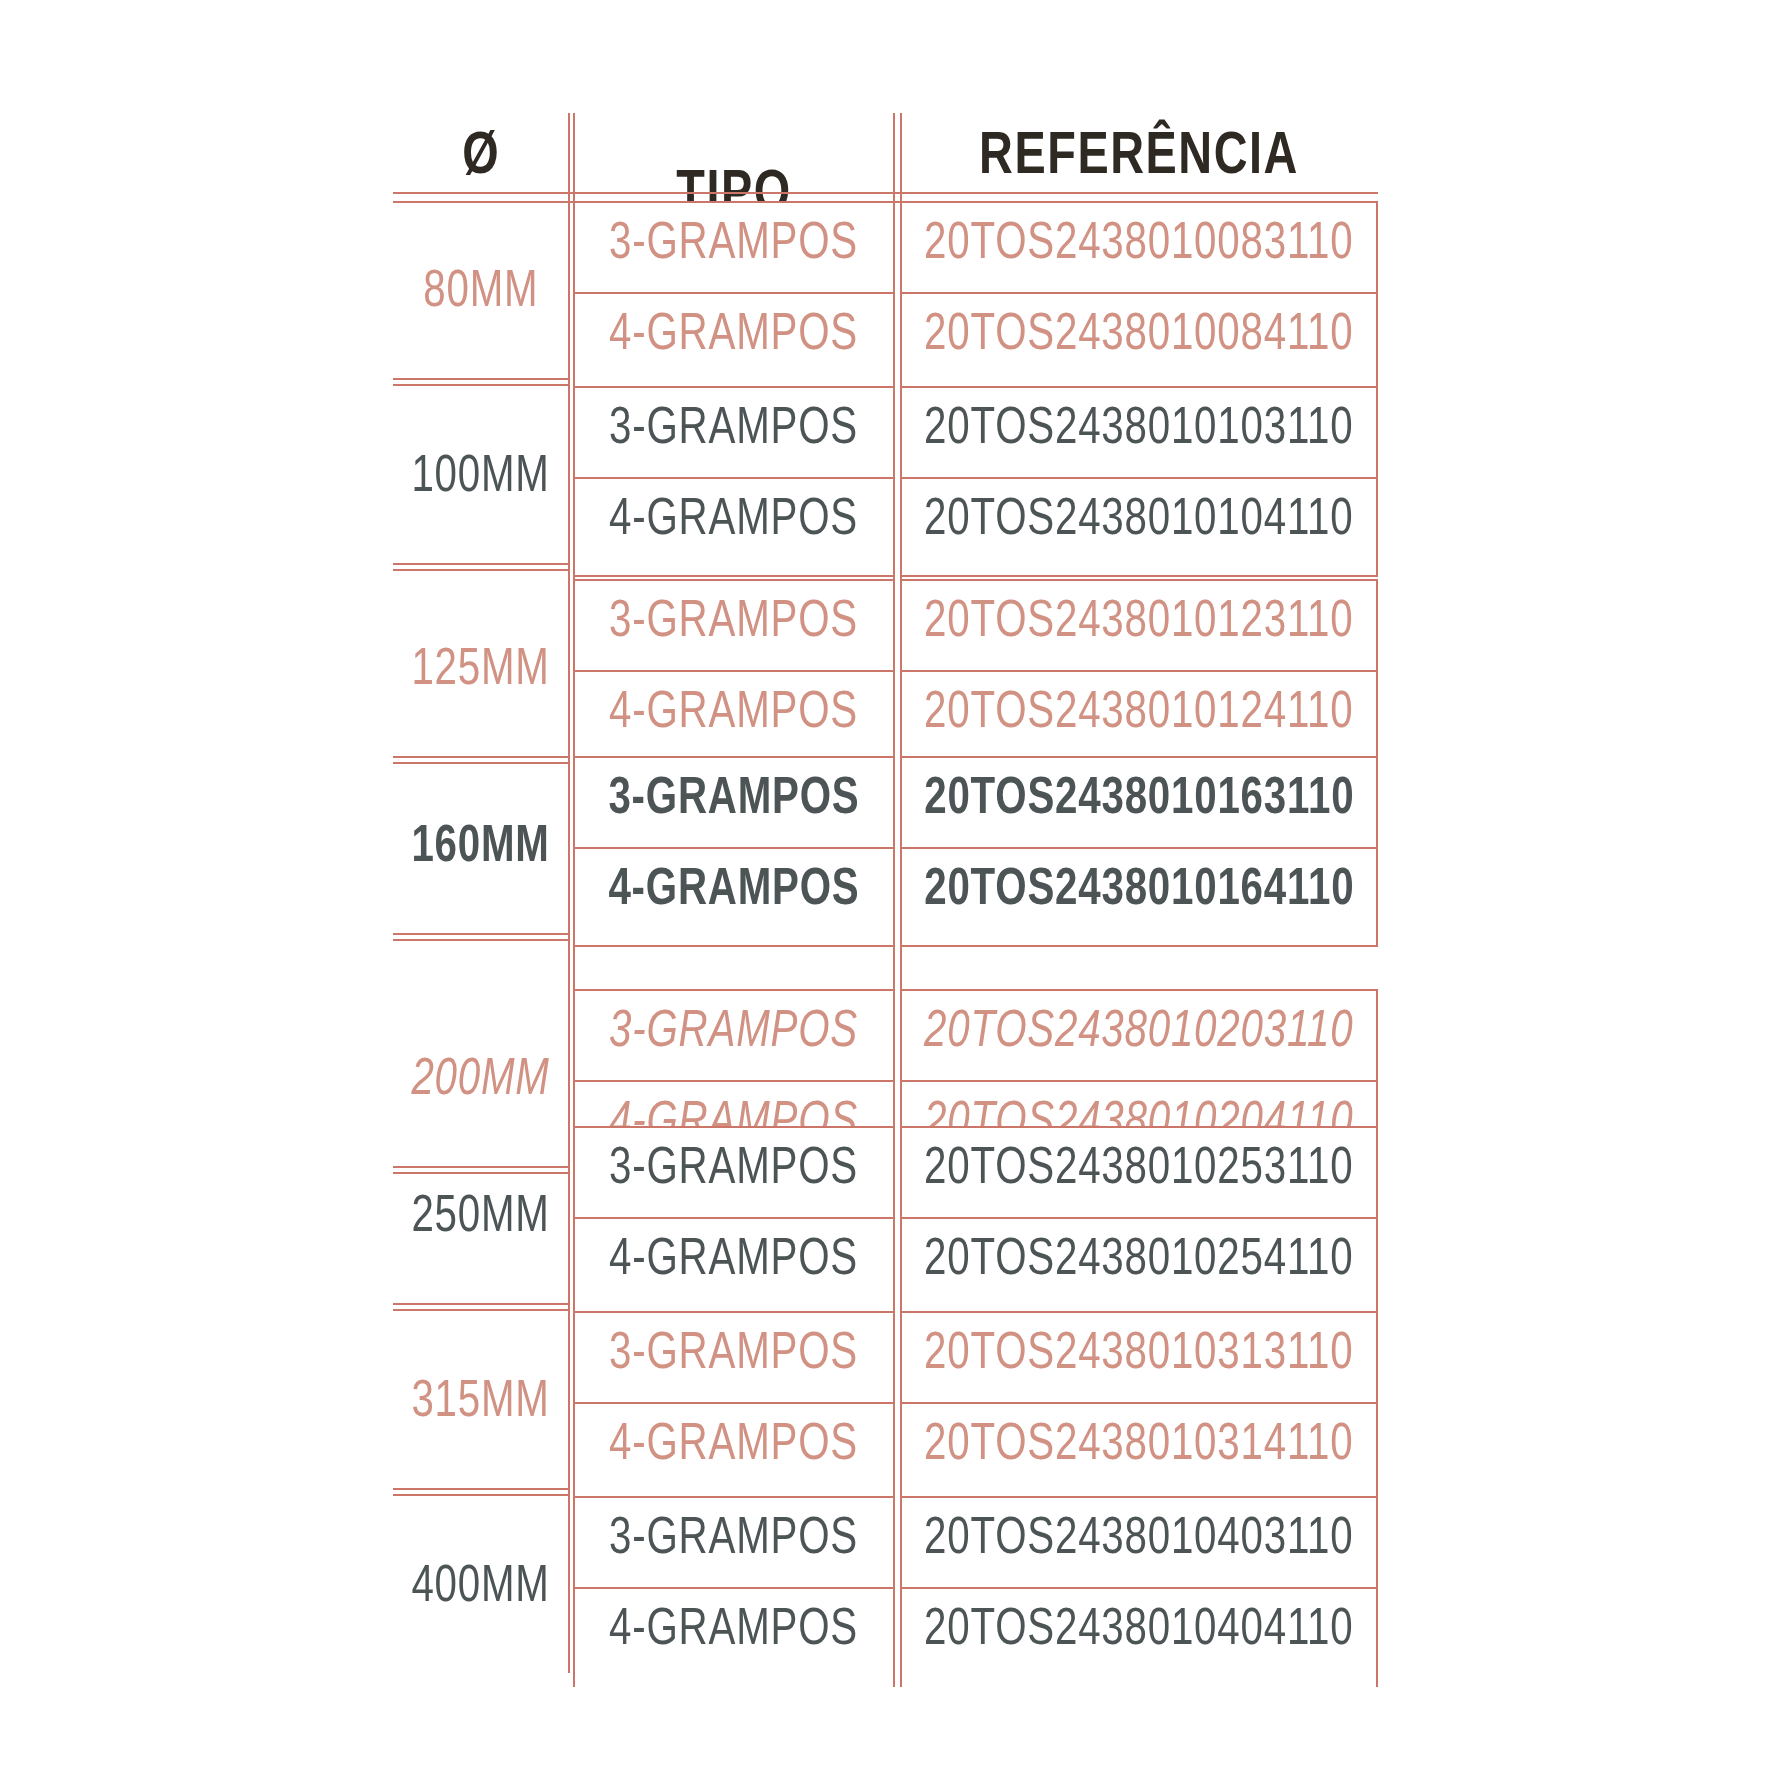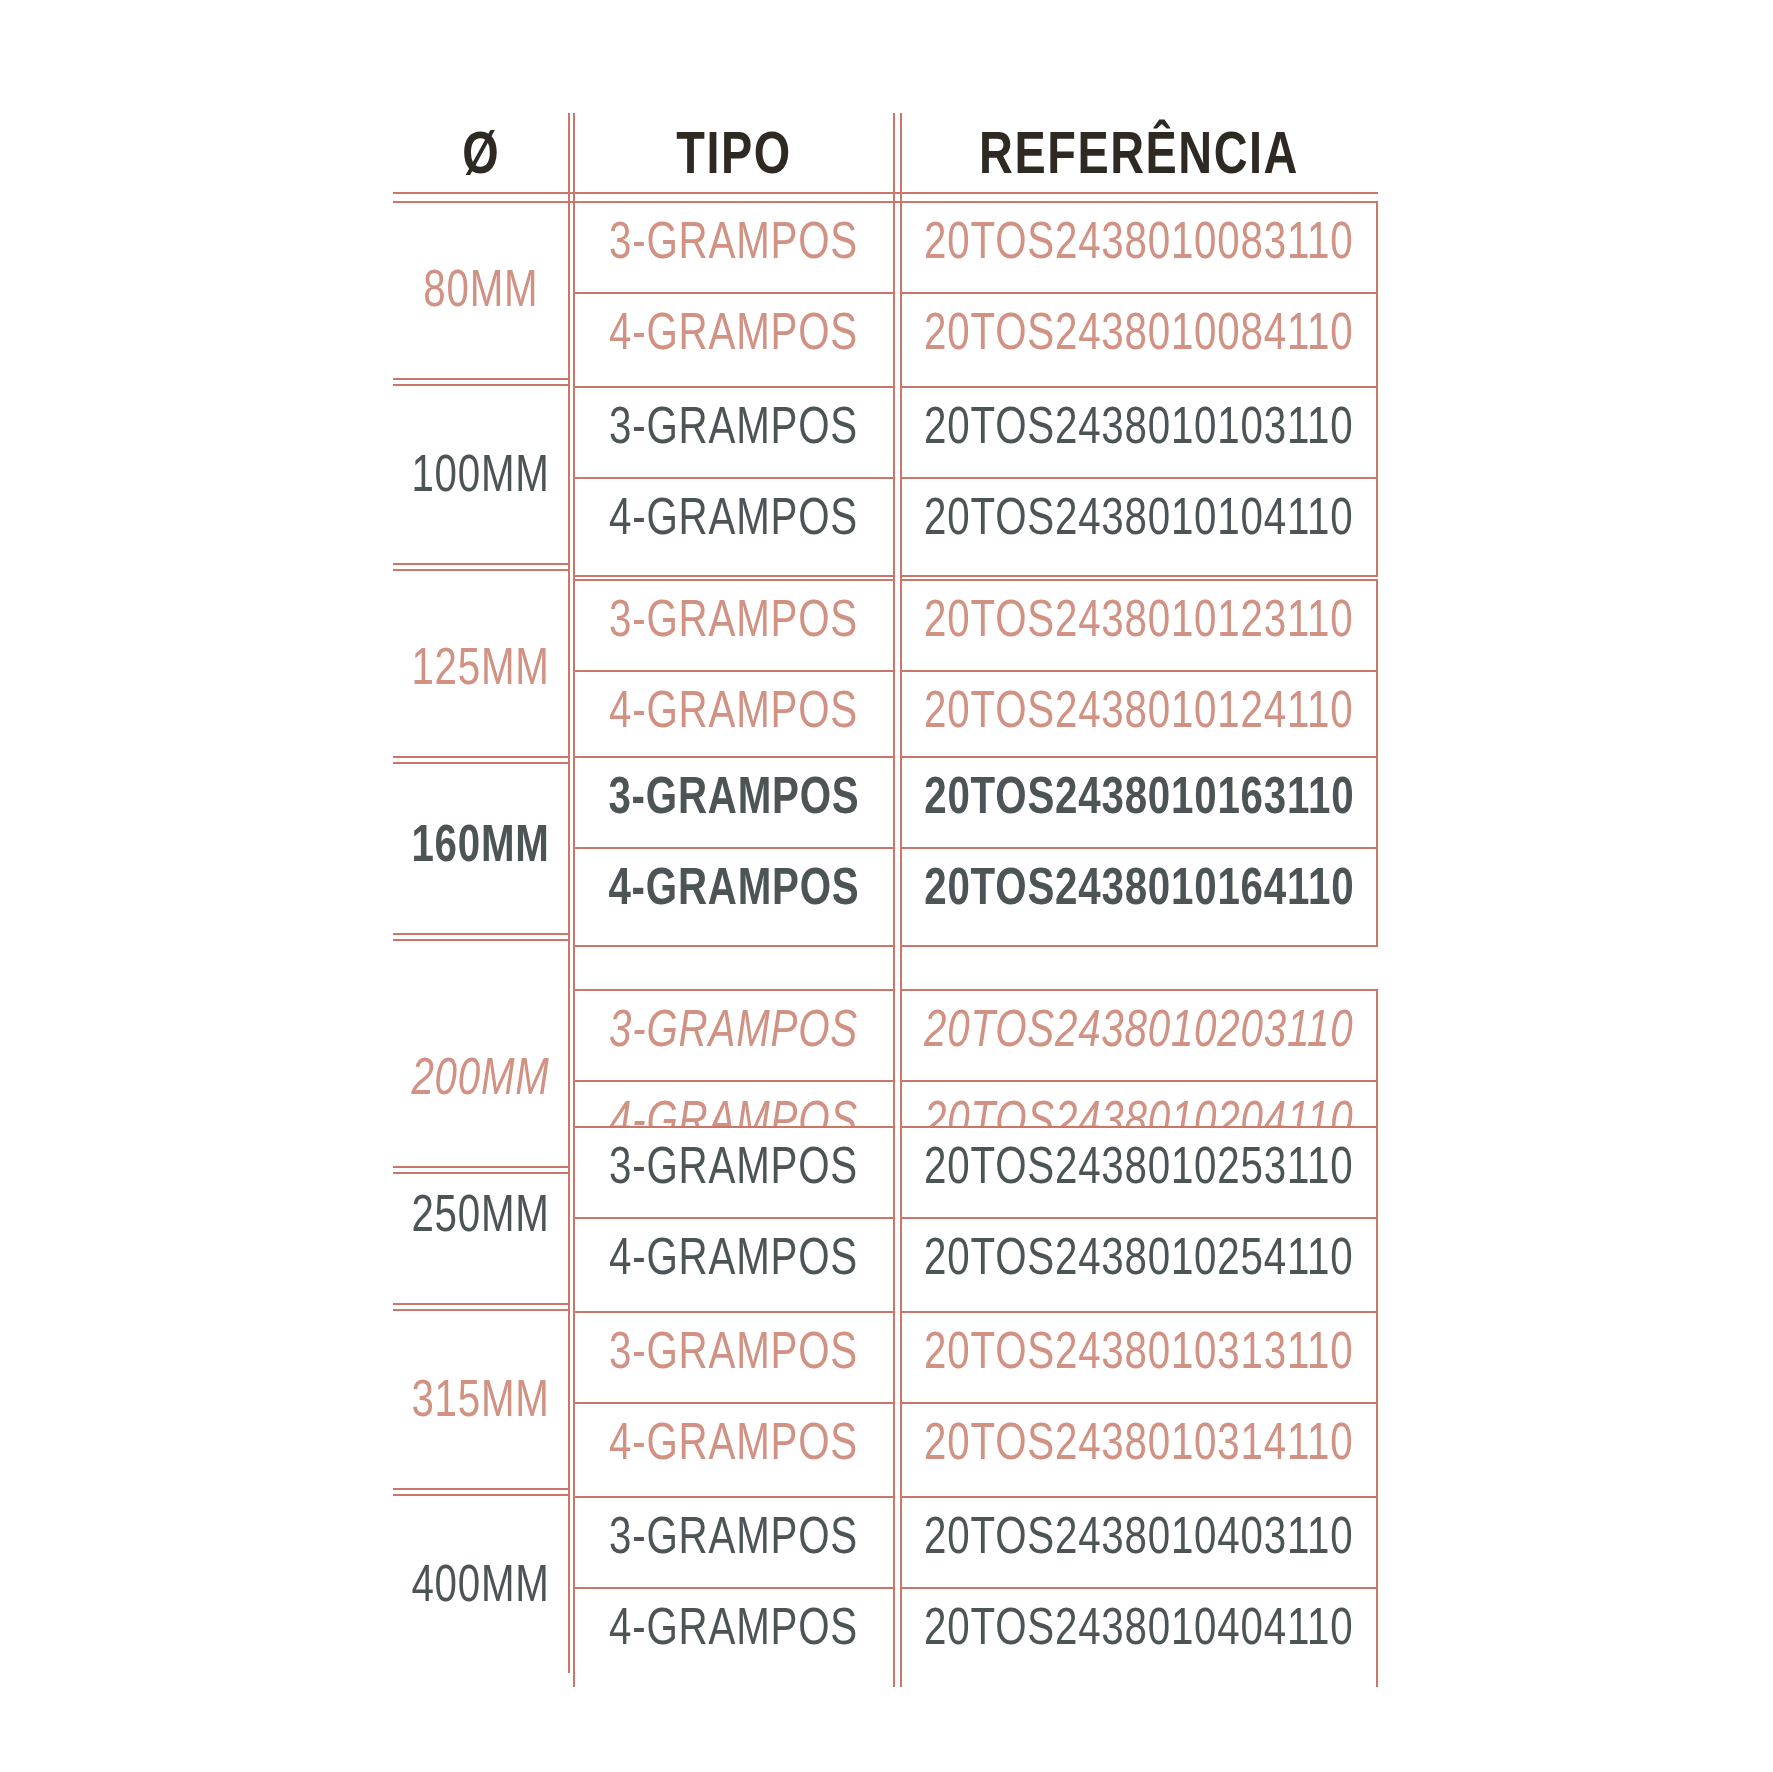--- a/index.html
+++ b/index.html
@@ -43,21 +43,21 @@
     top: 13px;
     height: 79px;
     display: flex;
     align-items: center;
     justify-content: center;
     color: var(--ink);
     font-weight: bold;
     font-size: 60px;
   }
   .hc1 { left: 0; width: 176px; }
-  .hc2 { left: 180px; width: 322px; }
+  .hc2 { left: 180px; width: 322px; margin-top: 38px; }
   .hc3 { left: 507px; width: 478px; }
   .hcell .t {
     display: inline-block;
     transform: scaleX(0.78);
     transform-origin: center;
     white-space: nowrap;
     letter-spacing: 2px;
   }
   .hline {
     position: absolute;

